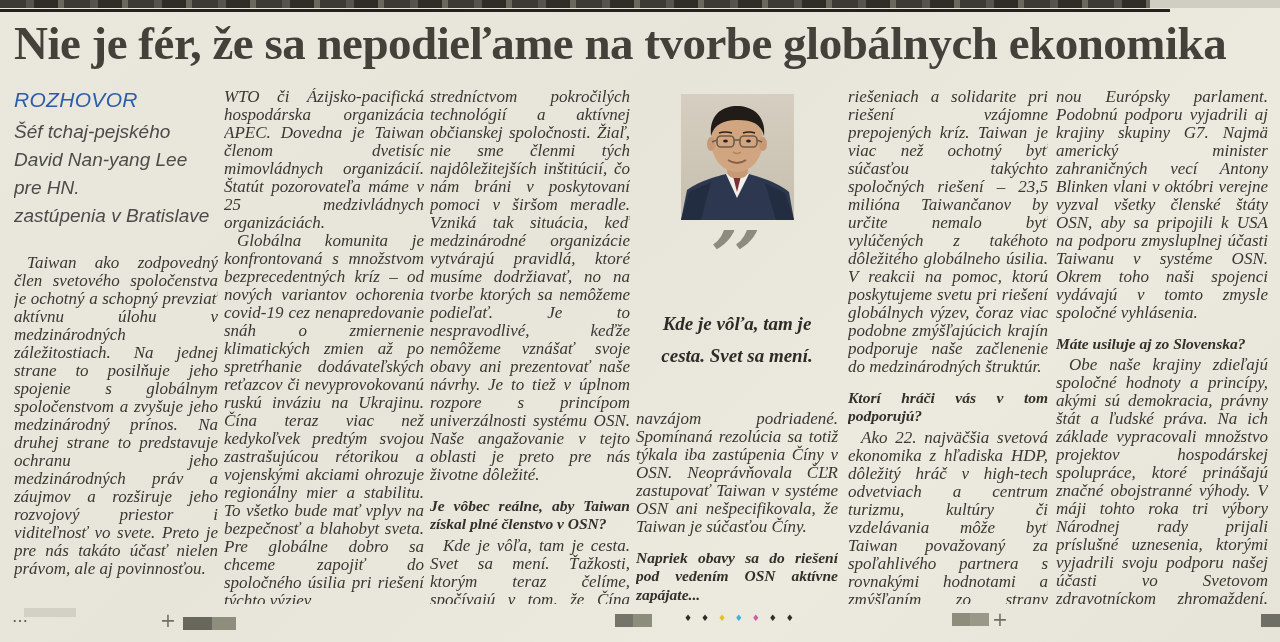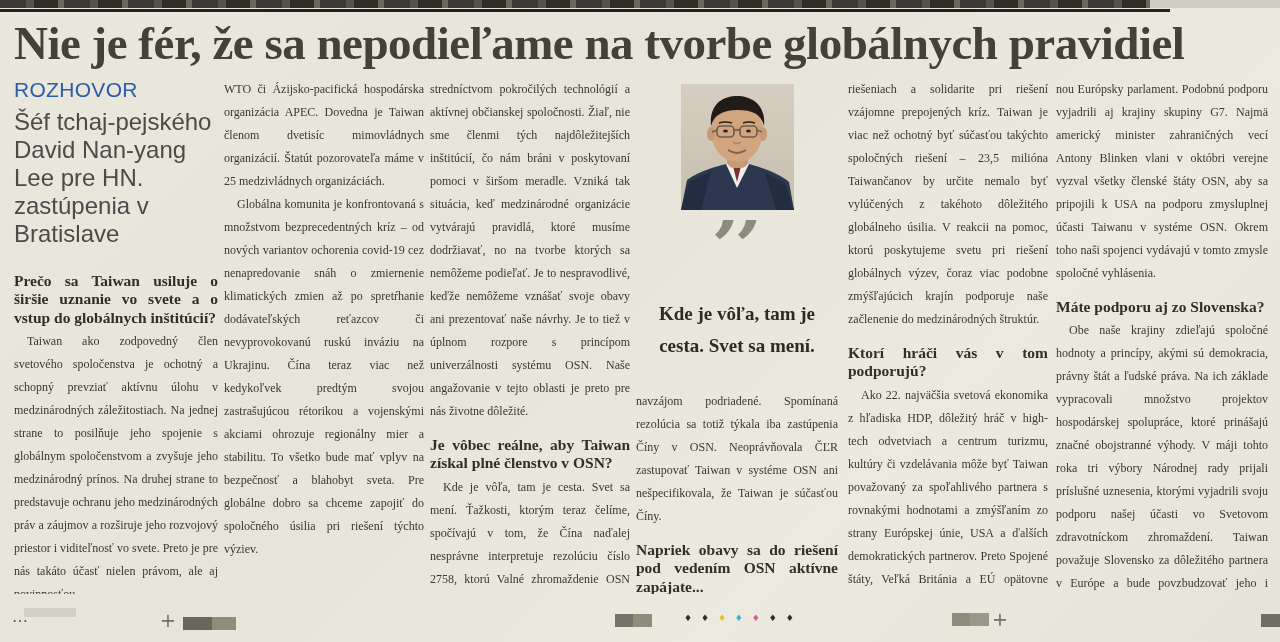--- a/index.html
+++ b/index.html
@@ -13,38 +13,38 @@
     background:repeating-linear-gradient(90deg,#3c3a34 0 26px,#55534c 26px 34px,#2f2d28 34px 58px,#6a675f 58px 64px);}
   .top-cut-right{position:absolute;left:1150px;top:0;width:130px;height:8px;background:#b9b6ab;opacity:.55;}
   .top-rule{position:absolute;left:0;top:9px;width:1170px;height:3px;background:#23221e;}
   
   .headline{
     position:absolute;left:14px;top:16px;width:1256px;height:58px;
     font-family:"Liberation Serif",serif;font-weight:bold;font-size:47px;
     letter-spacing:-0.5px;color:#44403a;white-space:nowrap;overflow:hidden;
   }
   
-  .col{position:absolute;top:78px;height:516px;overflow:hidden;}
+  .col{position:absolute;top:88px;height:516px;overflow:hidden;font-style:italic;}
   .c1{left:14px;width:204px;} .c2{left:224px;width:200px;} .c3{left:430px;width:200px;}
   .c4{left:636px;width:202px;} .c5{left:848px;width:200px;} .c6{left:1056px;width:212px;}
   .kicker{font-family:"Liberation Sans",sans-serif;font-size:21px;color:#2d5da9;
     letter-spacing:.3px;margin:0 0 6px 0;}
-  .intro{font-family:"Liberation Sans",sans-serif;font-size:24px;line-height:28px;
+  .intro{font-family:"Liberation Sans",sans-serif;font-size:19px;line-height:28px;
     color:#4b4b49;margin:0 0 24px 0;}
   .q{font-family:"Liberation Serif",serif;font-weight:bold;font-size:15.5px;
     line-height:18.3px;color:#322e29;margin:13px 0 3px 0;text-align:justify;}
-  .a{font-size:12px;line-height:23px;margin:0;text-align:justify;color:#3a3732;}
+  .a{font-size:17px;line-height:18px;margin:0;text-align:justify;color:#3a3732;}
   .indent{text-indent:13px;}
   
   .photo-wrap{width:113px;margin:6px auto 0;}
   .quote-glyph{font-family:"DejaVu Serif",serif;font-size:118px;line-height:70px;
     color:#8b8b7e;text-align:center;height:72px;overflow:hidden;margin-top:6px;}
   .pull-quote{font-family:"Liberation Serif",serif;font-weight:bold;font-size:19px;
     line-height:32px;color:#2e2b27;text-align:center;width:182px;margin:6px auto 0;}
-  .cont-gap{margin-top:28px;}
+  .cont-gap{margin-top:38px;}
   
   .pm{position:absolute;font-family:"DejaVu Sans",sans-serif;}
   .pm-ellipsis{left:12px;top:607px;font-size:16px;color:#5a5a55;letter-spacing:2px;}
   .pm-ghost{left:24px;top:608px;width:52px;height:9px;background:rgba(115,115,105,.18);}
   .pm-plus{font-size:19px;color:#6f6f68;line-height:16px;}
   .pm-plus1{left:160px;top:612px;} .pm-plus2{left:992px;top:611px;}
   .pm-rect{height:13px;}
   .pm-rect1{left:183px;top:617px;width:53px;background:linear-gradient(to right,#67675c 0 55%,#8e8e7c 55%);}
   .pm-rect2{left:615px;top:614px;width:37px;background:linear-gradient(to right,#74746a 0 50%,#8d8d7b 50%);}
   .pm-rect3{left:952px;top:613px;width:37px;background:linear-gradient(to right,#8d8d7b 0 50%,#99998a 50%);}
@@ -53,30 +53,29 @@
 </style>
 </head>
 <body>
 
 <div id="page">
 
   <div class="top-cut"></div>
   <div class="top-cut-right"></div>
   <div class="top-rule"></div>
 
-  <div class="headline">Nie je fér, že sa nepodieľame na tvorbe globálnych pravidiel</div>
+  <div class="headline">Nie je fér, že sa nepodieľame na tvorbe globálnych ekonomika</div>
 
   <div class="col c1">
     <div class="kicker">ROZHOVOR</div>
     <div class="intro">
       <div>Šéf tchaj-pejského</div>
       <div>David Nan-yang Lee pre HN.</div>
       <div>zastúpenia v Bratislave</div>
     </div>
-    <div class="q">Prečo sa Taiwan usiluje o širšie uznanie vo svete a o vstup do globálnych inštitúcií?</div>
     <p class="a indent">Taiwan ako zodpovedný člen svetového spoločenstva je ochotný a schopný prevziať aktívnu úlohu v medzinárodných záležitostiach. Na jednej strane to posilňuje jeho spojenie s globálnym spoločenstvom a zvyšuje jeho medzinárodný prínos. Na druhej strane to predstavuje ochranu jeho medzinárodných práv a záujmov a rozširuje jeho rozvojový priestor i viditeľnosť vo svete. Preto je pre nás takáto účasť nielen právom, ale aj povinnosťou.</p>
 
   </div>
 
   <div class="col c2">
     <p class="a">WTO či Ázijsko-pacifická hospodárska organizácia APEC. Dovedna je Taiwan členom dvetisíc mimovládnych organizácií. Štatút pozorovateľa máme v 25 medzivládnych organizáciách.</p>
     <p class="a indent">Globálna komunita je konfrontovaná s množstvom bezprecedentných kríz – od nových variantov ochorenia covid-19 cez nenapredovanie snáh o zmiernenie klimatických zmien až po spretŕhanie dodávateľských reťazcov či nevyprovokovanú ruskú inváziu na Ukrajinu. Čína teraz viac než kedykoľvek predtým svojou zastrašujúcou rétorikou a vojenskými akciami ohrozuje regionálny mier a stabilitu. To všetko bude mať vplyv na bezpečnosť a blahobyt sveta. Pre globálne dobro sa chceme zapojiť do spoločného úsilia pri riešení týchto výziev.</p>
 
   </div>
 
@@ -135,21 +134,21 @@
   </div>
 
   <div class="col c5">
     <p class="a">riešeniach a solidarite pri riešení vzájomne prepojených kríz. Taiwan je viac než ochotný byť súčasťou takýchto spoločných riešení – 23,5 milióna Taiwančanov by určite nemalo byť vylúčených z takéhoto dôležitého globálneho úsilia. V reakcii na pomoc, ktorú poskytujeme svetu pri riešení globálnych výzev, čoraz viac podobne zmýšľajúcich krajín podporuje naše začlenenie do medzinárodných štruktúr.</p>
     <div class="q">Ktorí hráči vás v tom podporujú?</div>
     <p class="a indent">Ako 22. najväčšia svetová ekonomika z hľadiska HDP, dôležitý hráč v high-tech odvetviach a centrum turizmu, kultúry či vzdelávania môže byť Taiwan považovaný za spoľahlivého partnera s rovnakými hodnotami a zmýšľaním zo strany Európskej únie, USA a ďalších demokratických partnerov. Preto Spojené štáty, Veľká Británia a EÚ opätovne vyjadrili svoju podporu zmysluplnej účasti Taiwanu v medzinárodných organizáciách. Príslušné uznesenie schválil šiesteho júla tohto roka prevažnou väčši-</p>
   </div>
 
   <div class="col c6">
     <p class="a">nou Európsky parlament. Podobnú podporu vyjadrili aj krajiny skupiny G7. Najmä americký minister zahraničných vecí Antony Blinken vlani v októbri verejne vyzval všetky členské štáty OSN, aby sa pripojili k USA na podporu zmysluplnej účasti Taiwanu v systéme OSN. Okrem toho naši spojenci vydávajú v tomto zmysle spoločné vyhlásenia.</p>
-    <div class="q">Máte podporu aj zo Slovenska?</div>
+    <div class="q">Máte usiluje aj zo Slovenska?</div>
     <p class="a indent">Obe naše krajiny zdieľajú spoločné hodnoty a princípy, akými sú demokracia, právny štát a ľudské práva. Na ich základe vypracovali množstvo projektov hospodárskej spolupráce, ktoré prinášajú značné obojstranné výhody. V máji tohto roka tri výbory Národnej rady prijali príslušné uznesenia, ktorými vyjadrili svoju podporu našej účasti vo Svetovom zdravotníckom zhromaždení. Taiwan považuje Slovensko za dôležitého partnera v Európe a bude povzbudzovať jeho i ďalšie podobne zmýšľajúce krajiny, aby podporili jeho zmysluplnú účasť v systéme OSN.</p>
 
   </div>
 
   <div class="pm pm-ellipsis">…</div>
   <div class="pm pm-ghost"></div>
   <div class="pm pm-plus pm-plus1">+</div>
   <div class="pm pm-rect pm-rect1"></div>
   <div class="pm pm-rect pm-rect2"></div>
   <div class="pm pm-diamonds">

